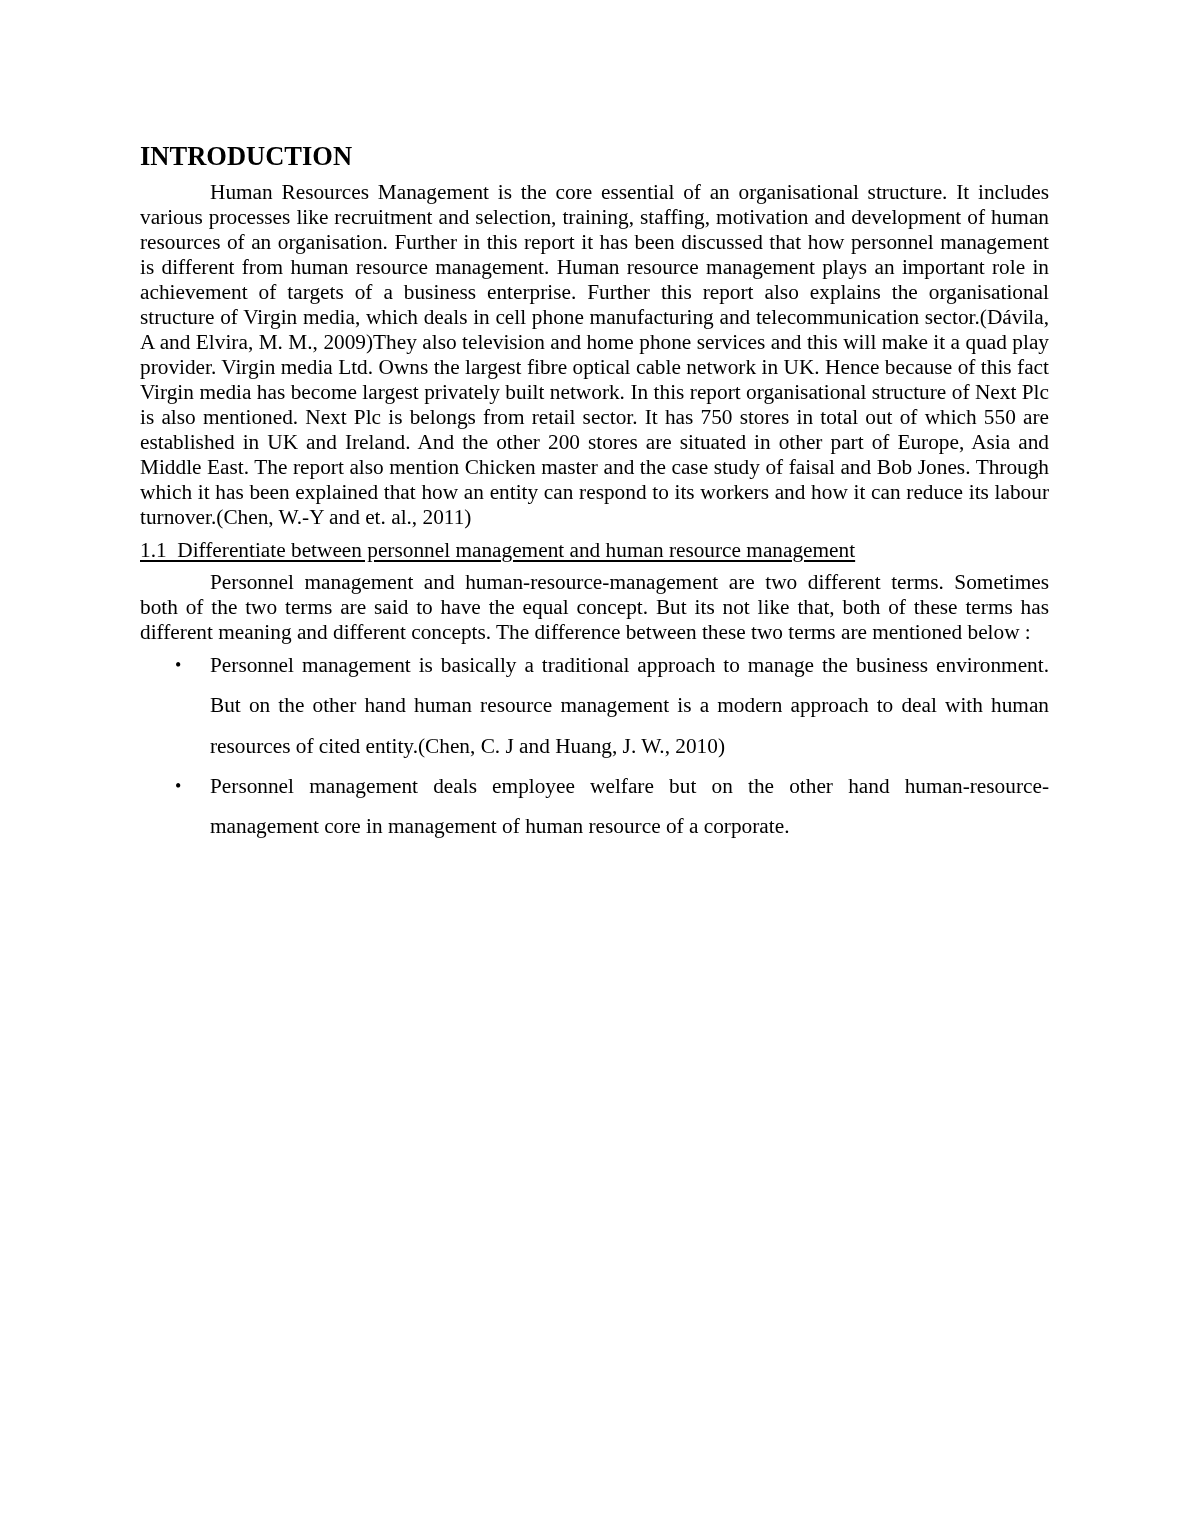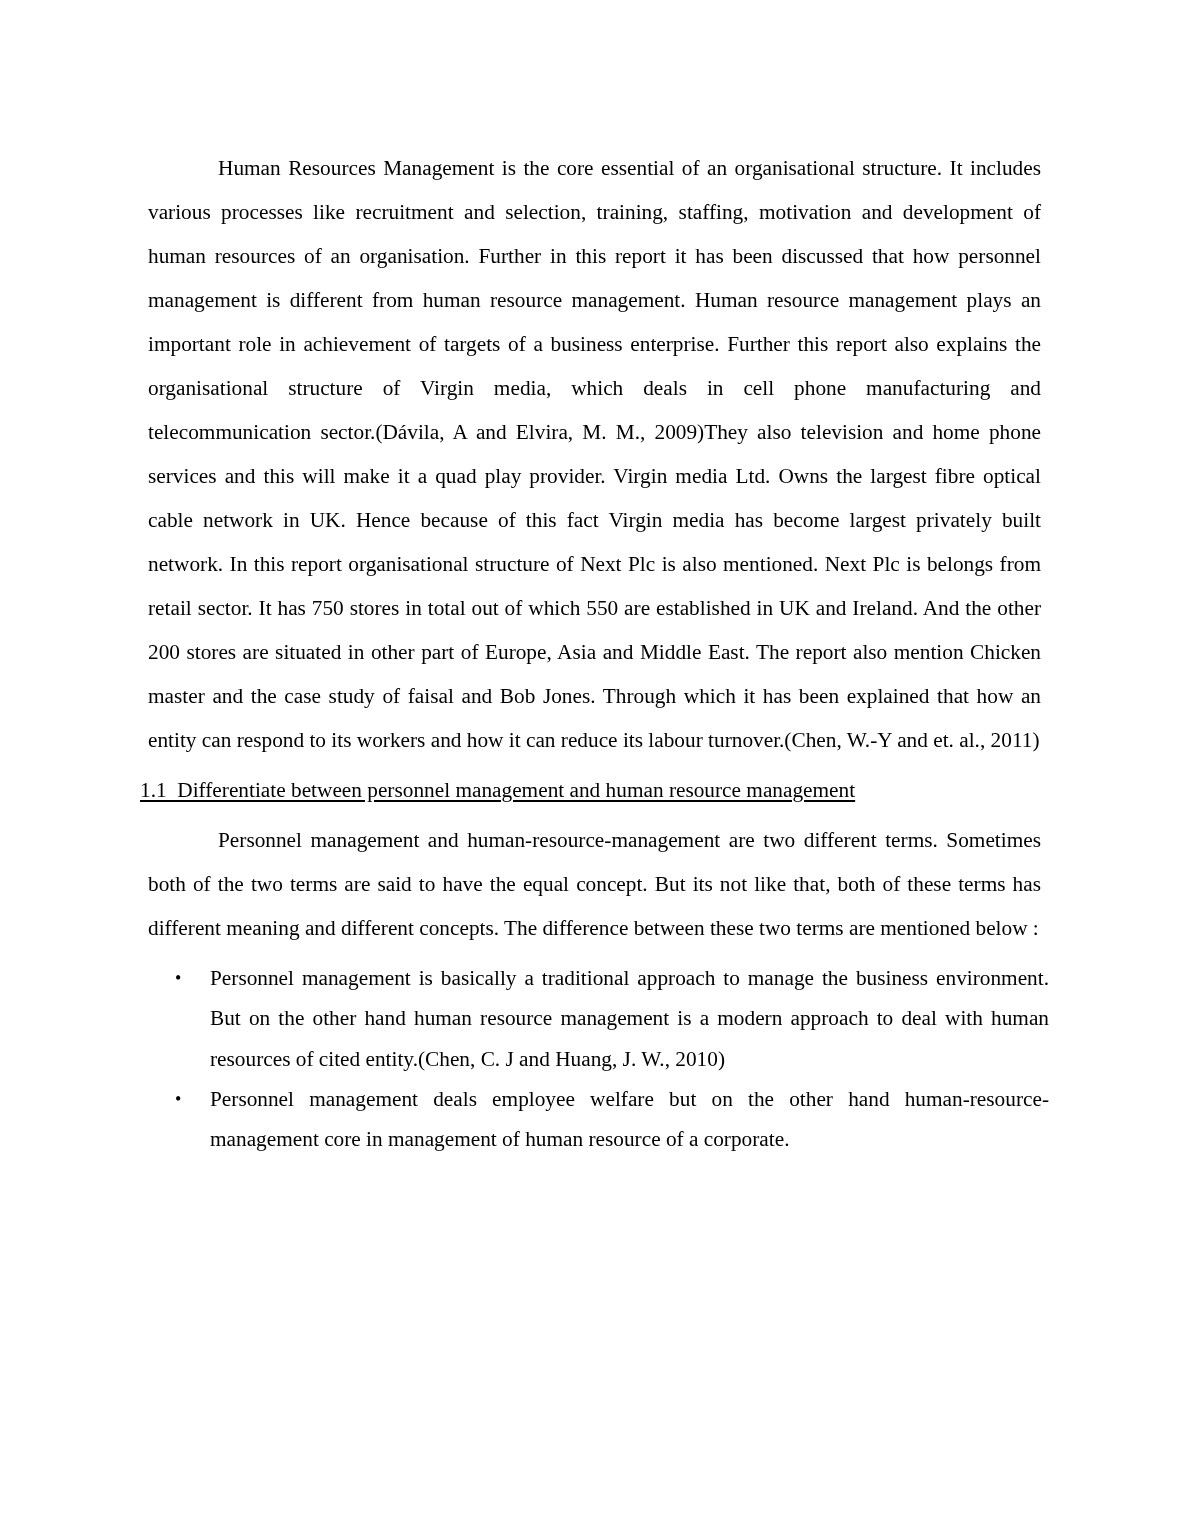--- a/index.html
+++ b/index.html
@@ -9,41 +9,42 @@
       font-family: "Liberation Serif", serif; color: #000000;
       font-size: 21.3px;
     }
     h1 {
       font-family: "Liberation Serif", serif; font-weight: bold;
       font-size: 26.5px; margin: 0; line-height: 36px;
     }
     h1.intro { margin-bottom: 6px; }
     h1.task { margin-top: 52px; margin-bottom: 10px; }
     p.body {
-      margin: 8px; line-height: 44px; text-align: justify;
+      margin: 0; line-height: 25px; text-align: justify;
       text-indent: 70px;
     }
     p.sub {
       margin: 0; line-height: 40.2px; text-decoration: underline;
       text-underline-offset: 3px; white-space: pre;
     }
     ul.bullets { list-style: none; margin: 0; padding: 0; }
     ul.bullets li {
       position: relative; padding-left: 70px; line-height: 40.2px;
       text-align: justify;
     }
     ul.bullets li .bullet {
       position: absolute; left: 35px; top: 0; font-size: 18px;
     }
   </style>
 </head>
 <body>
 
 <div class="page">
   <section>
+    <h1 class="intro">INTRODUCTION</h1>
     <p class="body">Human Resources Management is the core essential of an organisational structure. It includes various processes like recruitment and selection, training, staffing, motivation and development of  human resources of an organisation. Further  in this report it has been discussed that how personnel management is different from human resource management. Human resource management plays an important role in achievement of targets of a business enterprise. Further this report also explains the organisational structure of Virgin media, which deals in cell phone manufacturing and telecommunication sector.(Dávila, A and Elvira, M. M., 2009)They also television and home phone services and this will make it a quad play provider. Virgin media Ltd. Owns the largest fibre optical cable network in  UK. Hence because of this fact Virgin media has become largest privately built network. In this report organisational structure of Next Plc  is also mentioned. Next Plc is belongs from retail sector. It has 750 stores in total out of which 550 are established in UK and Ireland. And the other 200 stores are situated in other part of Europe, Asia and Middle East. The report also mention Chicken master and the case study of faisal and Bob Jones. Through which it  has been explained that how an entity can respond to its workers and how it can reduce its labour turnover.(Chen, W.-Y and et. al., 2011)</p>
   </section>
 
   <section>
     <p class="sub">1.1  Differentiate between personnel management and human resource management</p>
     <p class="body">Personnel management and human-resource-management are two different terms. Sometimes both of the two terms are said to have the equal concept. But its not like that, both of these terms has different meaning and different concepts. The difference between these two terms are mentioned below :</p>
     <ul class="bullets">
       <li>
         <span class="bullet">•</span>
         <span>Personnel management is basically a traditional approach to manage the business environment. But on the other hand human resource management is a modern approach to deal with human resources of cited entity.(Chen, C. J and Huang, J. W., 2010)</span>

